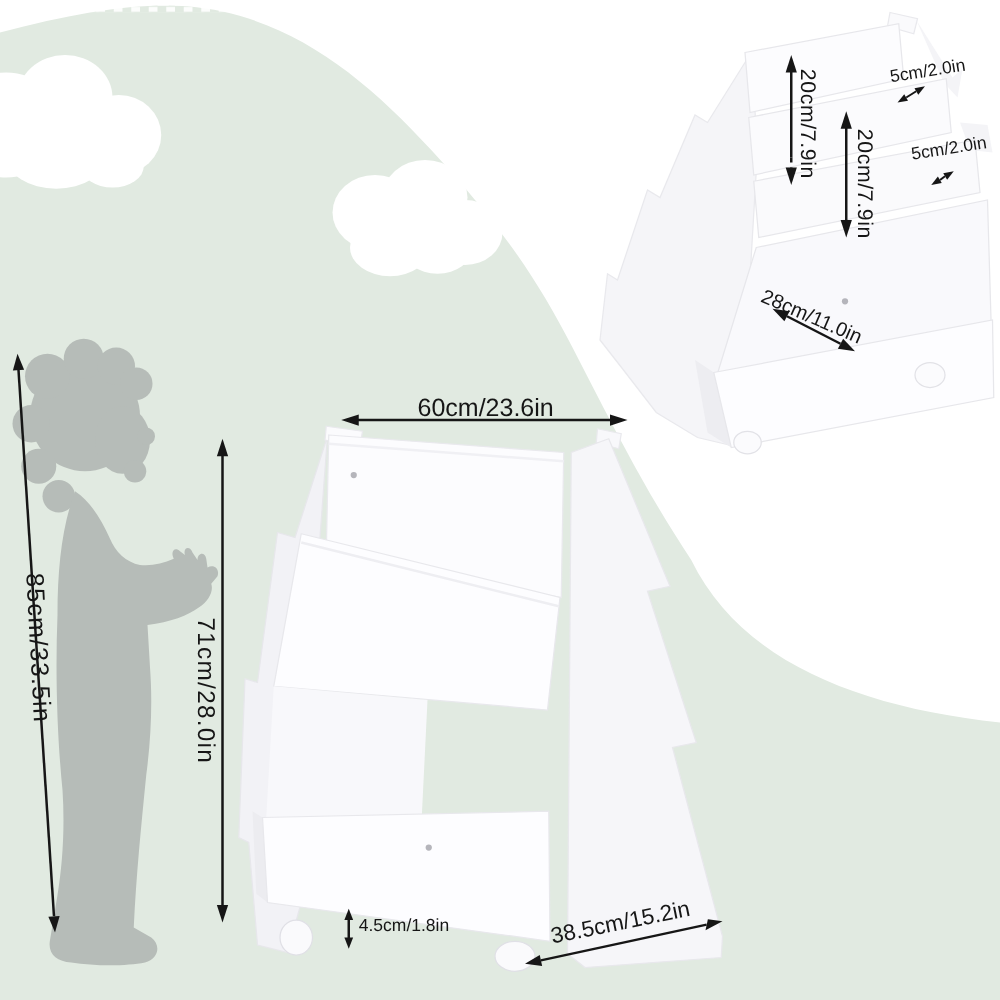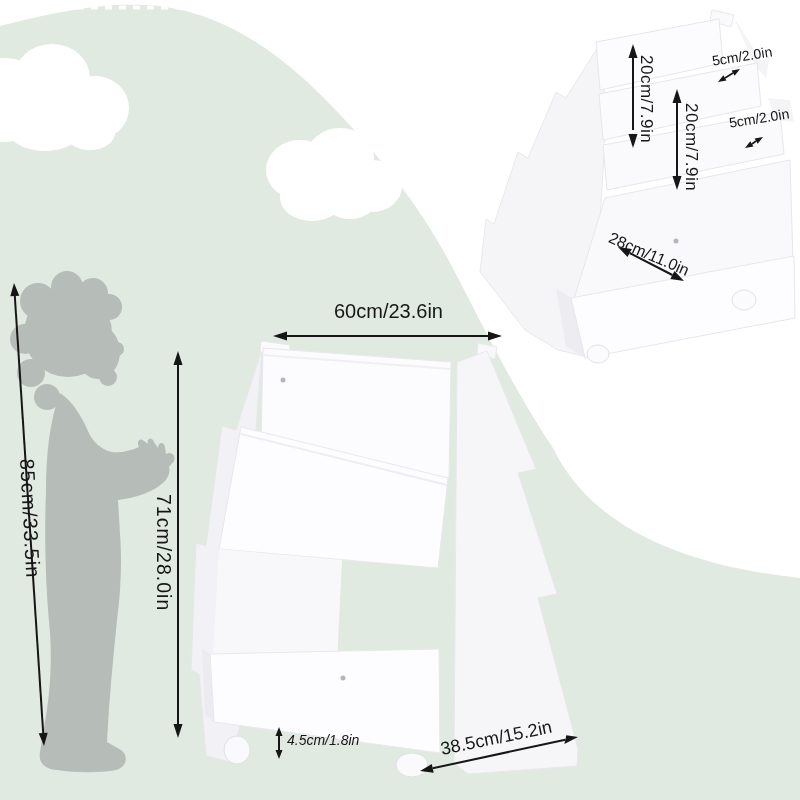--- a/index.html
+++ b/index.html
@@ -169,27 +169,27 @@
     </g>
 
     <g>
       <line x1="629.6" y1="253" x2="672.4" y2="275"></line>
       <polygon points="618,247 627.5,257 631.7,249" stroke="none"></polygon>
       <polygon points="684,281 674.5,271 670.3,279" stroke="none"></polygon>
     </g>
   </g>
 </svg>
 
-<div class="lbl lbl-lg" id="lbl-width" style="left:334px;top:301px;">60cm/23.6in</div>
+<div class="lbl lbl-lg" id="lbl-width" style="left:334px;top:317px;">60cm/23.6in</div>
 
 <div class="lbl lbl-lg vert" id="lbl-height" style="left:174px;top:494px;">71cm/28.0in</div>
 
 <div class="lbl lbl-lg" id="lbl-child-height" style="left:37px;top:458px;">85cm/33.5in</div>
 
-<div class="lbl lbl-sm" id="lbl-caster" style="left:287px;top:733px;font-style:italic;">4.5cm/1.8in</div>
+<div class="lbl lbl-sm" id="lbl-caster" style="left:287px;top:733px;">4.5cm/1.8in</div>
 
 <div class="lbl" id="lbl-depth" style="left:441px;top:740px;">38.5cm/15.2in</div>
 
 <div class="lbl vert" id="lbl-shelf-a" style="left:655px;top:55px;">20cm/7.9in</div>
 
 <div class="lbl vert" id="lbl-shelf-b" style="left:700px;top:103px;">20cm/7.9in</div>
 
 <div class="lbl lbl-sm" id="lbl-lip-a" style="left:711px;top:54px;">5cm/2.0in</div>
 
 <div class="lbl lbl-sm" id="lbl-lip-b" style="left:728px;top:116px;">5cm/2.0in</div>

